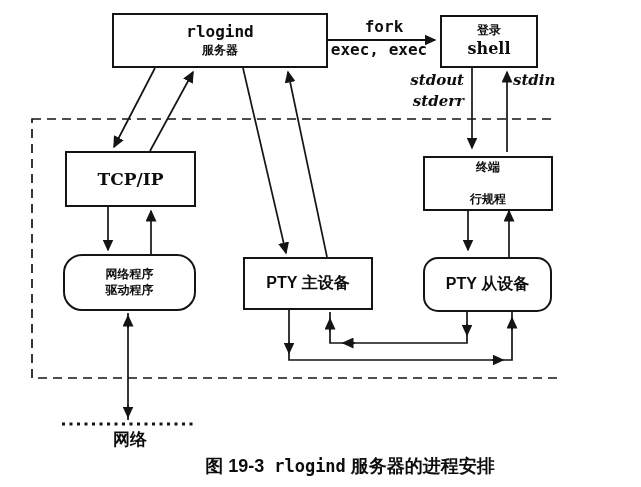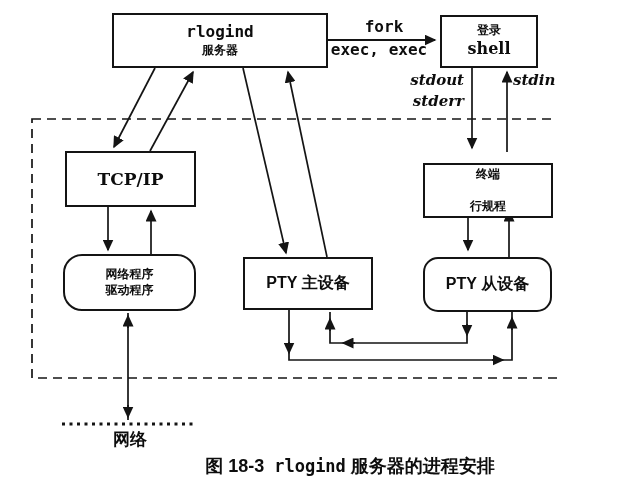--- a/index.html
+++ b/index.html
@@ -22,21 +22,21 @@
     position:absolute;left:130px;top:454px;width:440px;text-align:center;
     font-size:18px;font-weight:700;
   }
   .caption .mono{font-size:17px;margin:0 5px;}
   
   .b-rlogind{left:112px;top:13px;width:216px;height:55px;}
   .b-shell{left:440px;top:15px;width:98px;height:53px;}
   .b-tcpip{left:65px;top:151px;width:131px;height:56px;}
   .b-driver{left:63px;top:254px;width:133px;height:57px;border-radius:19px;}
   .b-master{left:243px;top:257px;width:130px;height:53px;}
-  .b-disc{left:423px;top:163px;width:130px;height:55px;gap:16px;}
+  .b-disc{left:423px;top:156px;width:130px;height:55px;gap:16px;}
   .b-slave{left:423px;top:257px;width:129px;height:55px;border-radius:15px;}
   
   .l-fork{left:348px;top:17px;width:72px;text-align:center;font-size:16px;}
   .l-exec{left:324px;top:40px;width:110px;text-align:center;font-size:16px;}
   .l-stdout{left:406px;top:71px;width:58px;text-align:right;}
   .l-stderr{left:406px;top:92px;width:58px;text-align:right;}
   .l-stdin{left:513px;top:71px;width:60px;text-align:left;}
   .l-kernel{left:596px;top:214px;font-size:12px;font-weight:700;}
   .l-network{left:108px;top:428px;width:44px;text-align:center;font-size:17px;font-weight:700;}
 </style>
@@ -142,17 +142,17 @@
 
   <div class="lbl mono l-fork">fork</div>
   <div class="lbl mono l-exec">exec, exec</div>
   <div class="lbl io l-stdout">stdout</div>
   <div class="lbl io l-stderr">stderr</div>
   <div class="lbl io l-stdin">stdin</div>
   <div class="lbl l-kernel">内核</div>
   <div class="lbl l-network">网络</div>
 
   <div class="caption">
-    <span>图 18-3</span>
+    <span>图 19-3</span>
     <span class="mono">rlogind</span><span>服务器的进程安排</span>
   </div>
 
 </div>
 
 </body></html>

